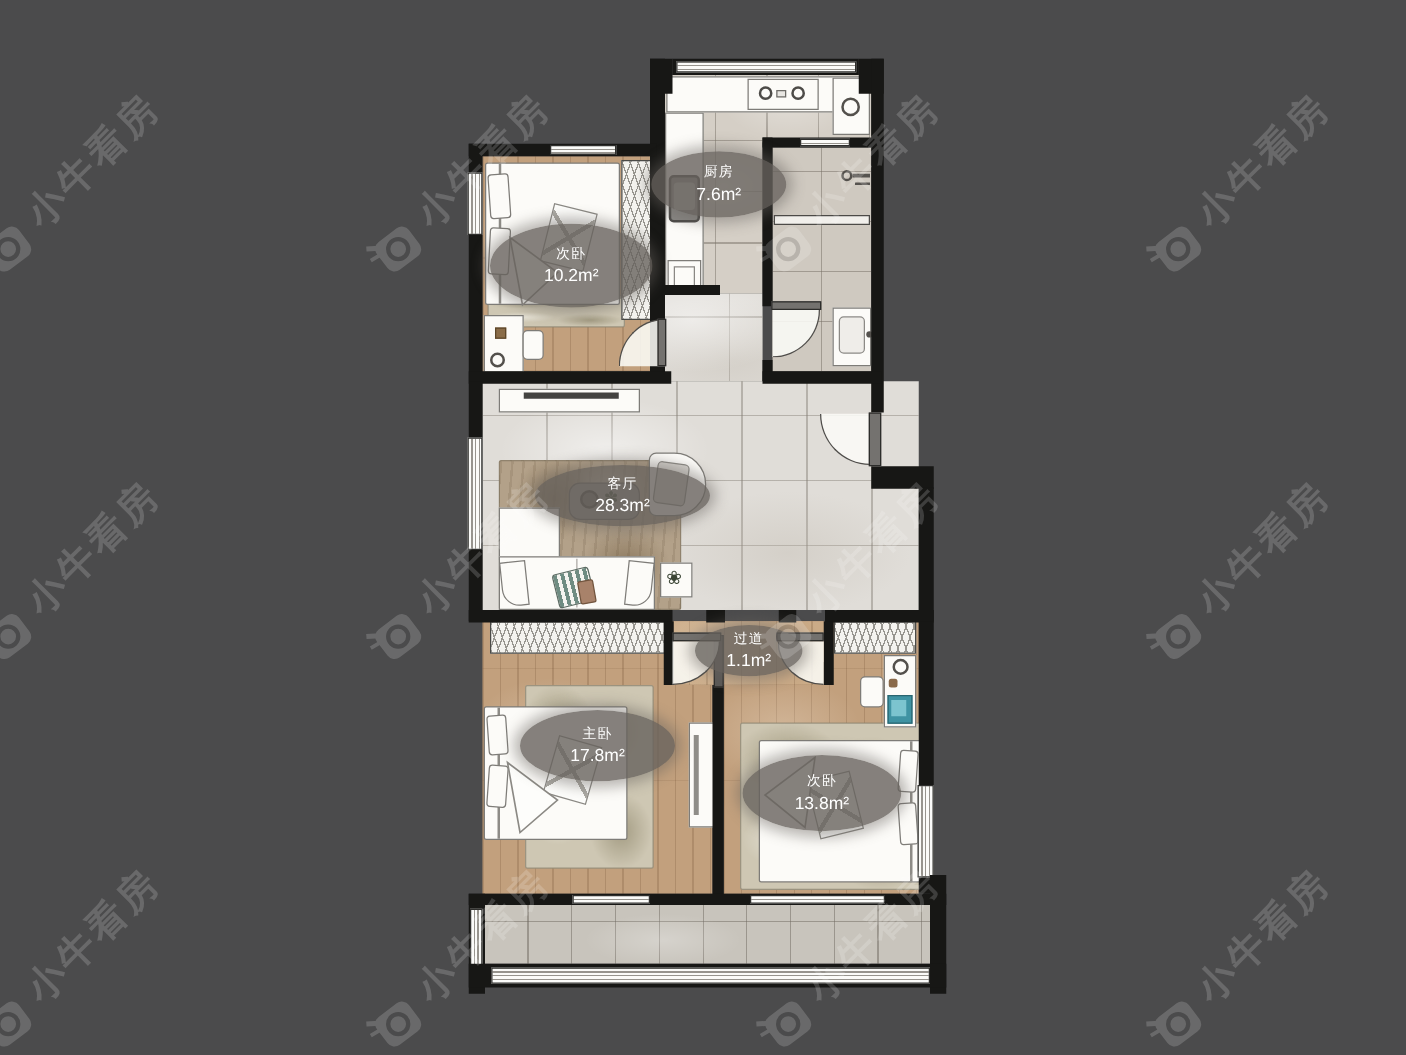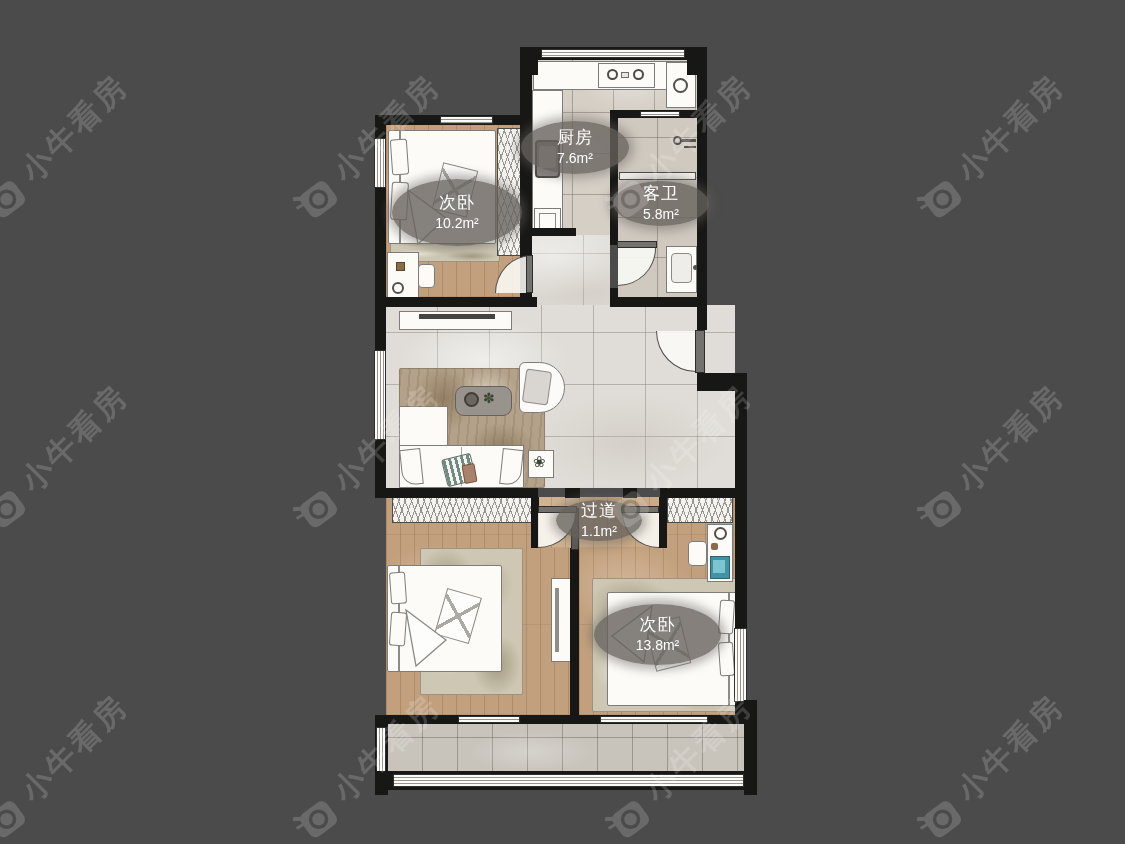--- a/index.html
+++ b/index.html
@@ -64,21 +64,21 @@
   
   .arc{position:absolute;background:rgba(251,250,246,.88);}
   .arc.br{border:1.5px solid #4e4c49;border-width:0 1.5px 1.5px 0;border-radius:0 0 100% 0;}
   .arc.bl{border:1.5px solid #4e4c49;border-width:0 0 1.5px 1.5px;border-radius:0 0 0 100%;}
   .arc.tl{border:1.5px solid #4e4c49;border-width:1.5px 0 0 1.5px;border-radius:100% 0 0 0;}
   .leaf{position:absolute;background:#74726f;border:1px solid #2d2d2b;}
   
   .pill{position:absolute;display:flex;flex-direction:column;align-items:center;justify-content:center;
     background:rgba(103,98,93,.8);box-shadow:0 0 10px 5px rgba(103,98,93,.45);
     border-radius:50%;color:#fff;text-align:center;line-height:1.3;z-index:40;}
-  .rn{font-size:17px;letter-spacing:1px;}
+  .rn{font-size:11px;letter-spacing:1px;}
   .ra{font-size:14px;}
   
   .throw{position:absolute;background:#fdfdfb;border:1px solid #8b8984;
     background-image:
       linear-gradient(45deg,transparent 47%,#aba9a3 47% 53%,transparent 53%),
       linear-gradient(135deg,transparent 47%,#aba9a3 47% 53%,transparent 53%);}
   
   .wm{position:absolute;display:flex;align-items:center;gap:9px;color:#fff;opacity:.17;
       transform:translate(-50%,-50%) rotate(-45deg);white-space:nowrap;z-index:60;pointer-events:none;}
   .wm-text{font-size:31px;font-weight:bold;letter-spacing:3px;}
@@ -237,28 +237,32 @@
   <div class="leaf" style="left:621px;top:506px;width:38px;height:7px;"></div>
 
   <div class="pill" style="left:392px;top:179px;width:130px;height:67px;">
     <span class="rn">次卧</span>
     <span class="ra">10.2m²</span>
   </div>
   <div class="pill" style="left:521px;top:121px;width:108px;height:53px;">
     <span class="rn">厨房</span>
     <span class="ra">7.6m²</span>
   </div>
-  <div class="pill" style="left:613px;top:181px;width:96px;height:45px;">
-    <span class="rn">客卫</span>
-    <span class="ra">5.8m²</span>
+  <div class="pill" style="left:428px;top:372px;width:140px;height:49px;">
+    <span class="rn">客厅</span>
+    <span class="ra">28.3m²</span>
   </div>
   <div class="pill" style="left:556px;top:500px;width:86px;height:41px;">
     <span class="rn">过道</span>
     <span class="ra">1.1m²</span>
   </div>
+  <div class="pill" style="left:416px;top:568px;width:124px;height:57px;">
+    <span class="rn">主卧</span>
+    <span class="ra">17.8m²</span>
+  </div>
   <div class="pill" style="left:594px;top:604px;width:127px;height:61px;">
     <span class="rn">次卧</span>
     <span class="ra">13.8m²</span>
   </div>
 
   <div class="wm" style="left:55px;top:148px;">
       <svg width="46" height="46" viewBox="0 0 46 46">
         <path d="M7 7 L15 14" stroke="currentColor" stroke-width="4" fill="none"></path>
         <path d="M3 16 L11 18" stroke="currentColor" stroke-width="3" fill="none"></path>
         <rect x="9" y="11" width="32" height="28" rx="7" fill="currentColor" transform="rotate(8 25 25)"></rect>

